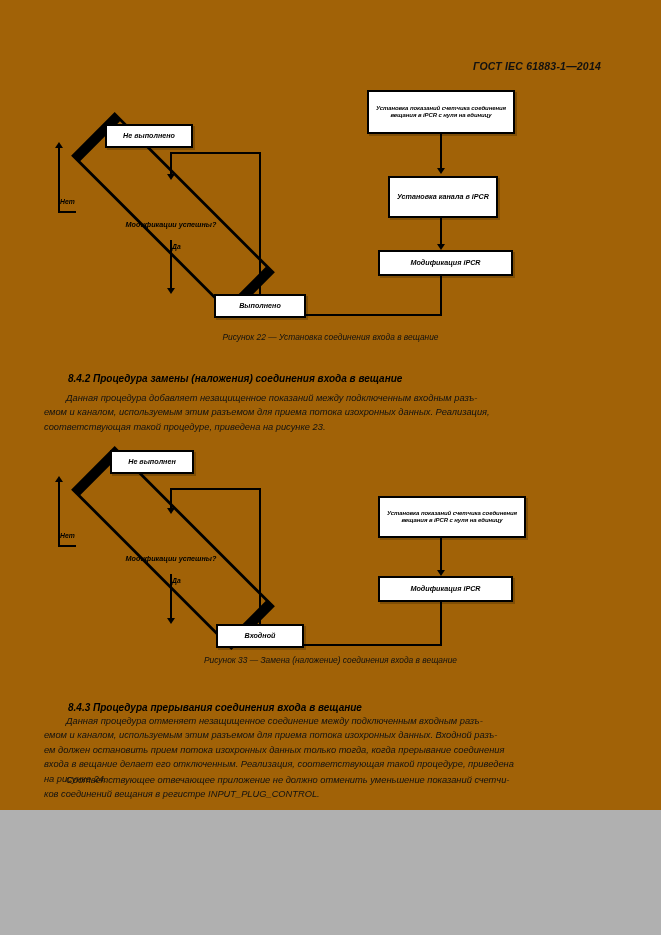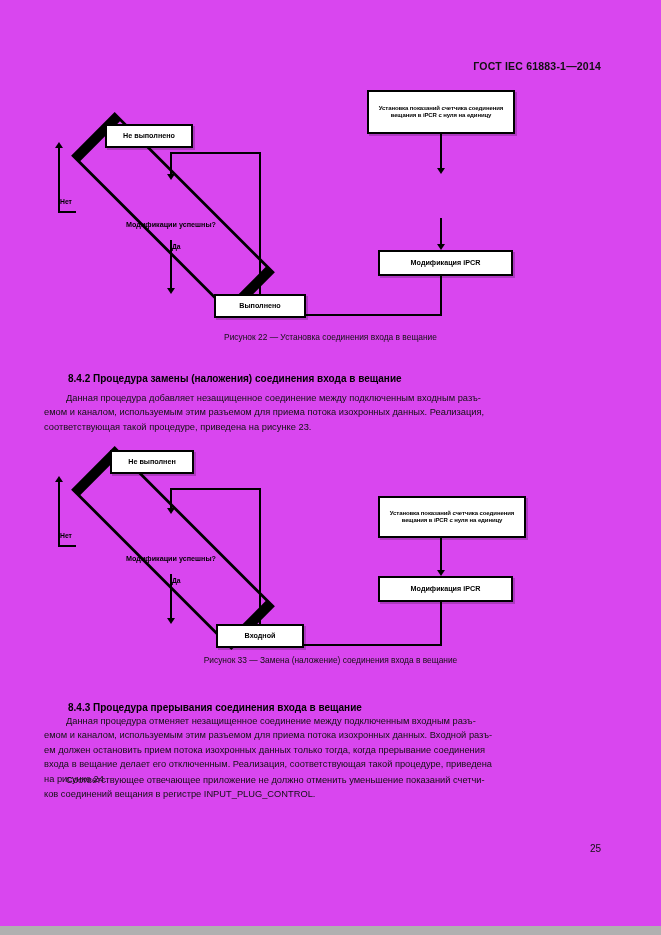--- a/index.html
+++ b/index.html
@@ -3,25 +3,26 @@
 <meta charset="utf-8">
 <style>
   html, body {
     margin: 0;
     padding: 0;
     background: #b0b0b0;
   }
   .page {
     position: relative;
     width: 661px;
-    height: 926px;
-    background: #d946ef;
+    height: 810px;
+    background: #a16207;
     overflow: hidden;
     font-family: "Liberation Sans", sans-serif;
     color: #000;
+    font-style: italic;
   }
 
   
   .doc-header {
     position: absolute;
     top: 60px;
     right: 60px;
     font-size: 10.5px;
     font-weight: bold;
     letter-spacing: 0.2px;
@@ -164,20 +165,21 @@
 
   <div class="doc-header">ГОСТ IEC 61883-1—2014</div>
 
   <div class="flow flow-1">
 
     <div class="node tiny" style="left:367px; top:2px; width:148px; height:44px;">Установка показаний счетчика соединения вещания в iPCR с нуля на единицу</div>
 
     <div class="ln v" style="left:440px; top:46px; height:36px;"></div>
     <div class="arrow-down" style="left:437px; top:80px;"></div>
 
+    <div class="node small" style="left:388px; top:88px; width:110px; height:42px;">Установка канала в iPCR</div>
 
     <div class="ln v" style="left:440px; top:130px; height:28px;"></div>
     <div class="arrow-down" style="left:437px; top:156px;"></div>
 
     <div class="node small" style="left:378px; top:162px; width:135px; height:26px;">Модификация iPCR</div>
 
     <div class="ln v" style="left:440px; top:188px; height:40px;"></div>
     <div class="ln h" style="left:259px; top:226px; width:183px;"></div>
     <div class="ln v" style="left:259px; top:64px; height:164px;"></div>
     <div class="ln h" style="left:170px; top:64px; width:91px;"></div>
@@ -200,21 +202,21 @@
     <div class="arrow-down" style="left:167px; top:200px;"></div>
     <div class="edge-label" style="left:172px; top:155px;">Да</div>
 
     <div class="node small" style="left:214px; top:206px; width:92px; height:24px;">Выполнено</div>
   </div>
 
   <div class="caption cap-1">Рисунок  22 — Установка соединения входа в вещание</div>
 
   <div class="section-heading h-842">8.4.2  Процедура замены (наложения) соединения входа в вещание</div>
   <div class="para p-842">
-    <span class="para-line"><span class="indent"></span><span>Данная  процедура  добавляет  незащищенное  соединение  между  подключенным  входным  разъ-</span></span>
+    <span class="para-line"><span class="indent"></span><span>Данная  процедура  добавляет  незащищенное  показаний  между  подключенным  входным  разъ-</span></span>
     <span class="para-line"><span>емом и каналом, используемым этим разъемом для приема потока изохронных данных. Реализация,</span></span>
     <span class="para-line"><span>соответствующая такой процедуре, приведена на рисунке 23.</span></span>
   </div>
 
   <div class="flow flow-2">
 
     <div class="node tiny" style="left:378px; top:48px; width:148px; height:42px;">Установка показаний счетчика соединения вещания в iPCR с нуля на единицу</div>
 
     <div class="ln v" style="left:440px; top:90px; height:34px;"></div>
     <div class="arrow-down" style="left:437px; top:122px;"></div>

